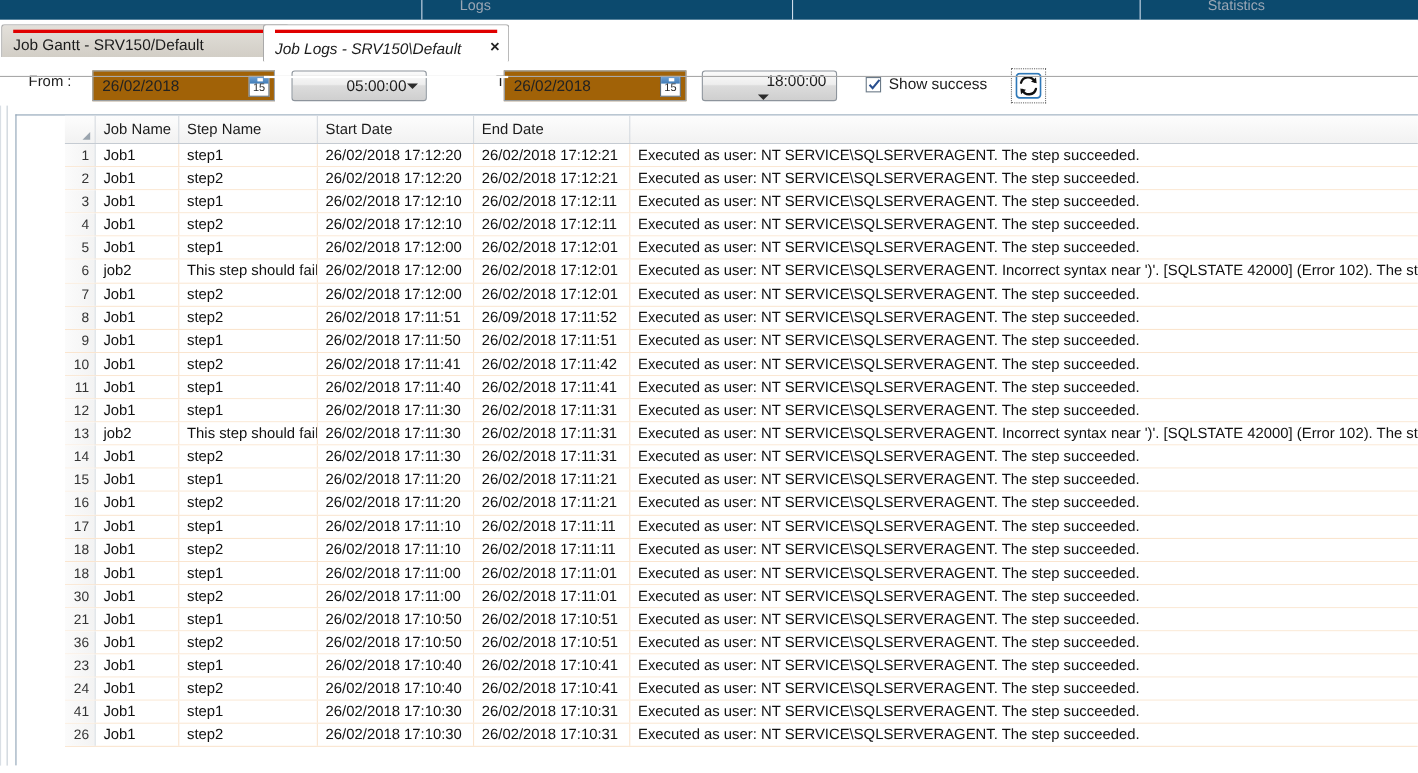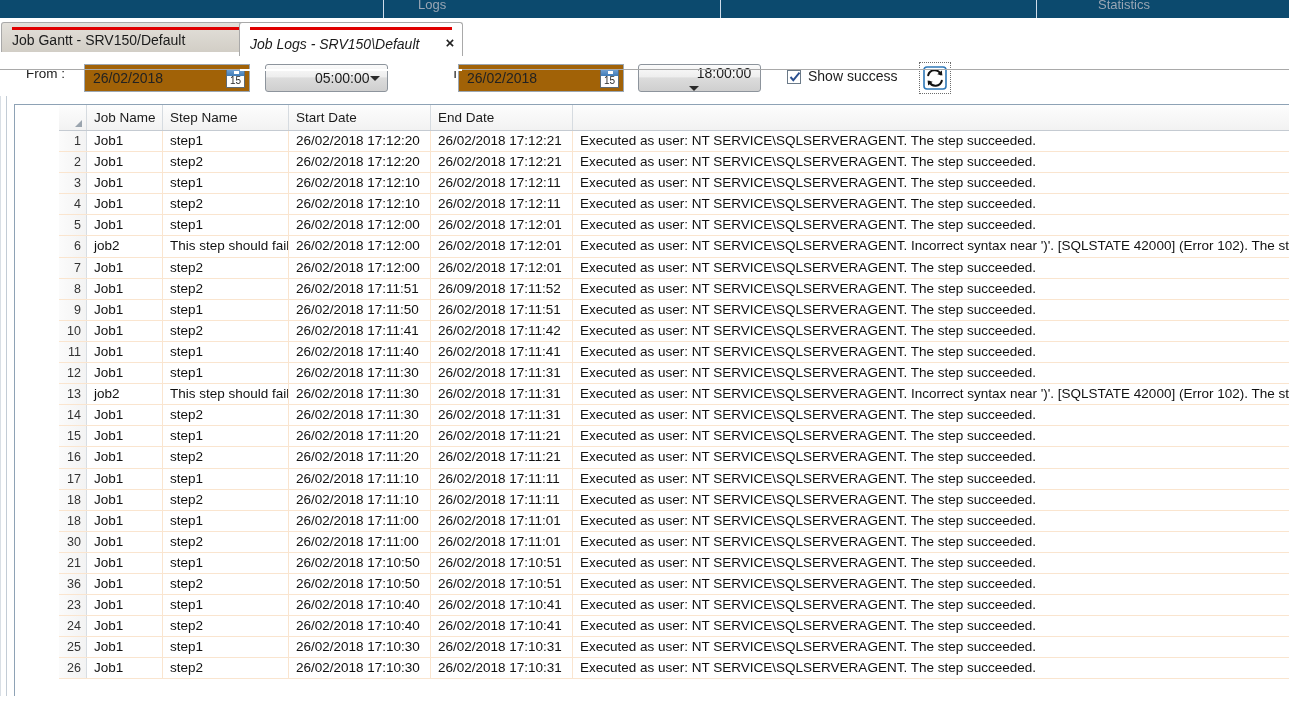--- a/index.html
+++ b/index.html
@@ -675,21 +675,21 @@
       <div class="grow">
         <div class="gc gc-idx">24</div>
         <div class="gc c-job">Job1</div>
         <div class="gc c-step">step2</div>
         <div class="gc c-start">26/02/2018 17:10:40</div>
         <div class="gc c-end">26/02/2018 17:10:41</div>
         <div class="gc c-msg">Executed as user: NT SERVICE\SQLSERVERAGENT. The step succeeded.</div>
         <div class="gc c-extra"></div>
       </div>
       <div class="grow">
-        <div class="gc gc-idx">25</div>
+        <div class="gc gc-idx">41</div>
         <div class="gc c-job">Job1</div>
         <div class="gc c-step">step1</div>
         <div class="gc c-start">26/02/2018 17:10:30</div>
         <div class="gc c-end">26/02/2018 17:10:31</div>
         <div class="gc c-msg">Executed as user: NT SERVICE\SQLSERVERAGENT. The step succeeded.</div>
         <div class="gc c-extra"></div>
       </div>
       <div class="grow">
         <div class="gc gc-idx">26</div>
         <div class="gc c-job">Job1</div>

